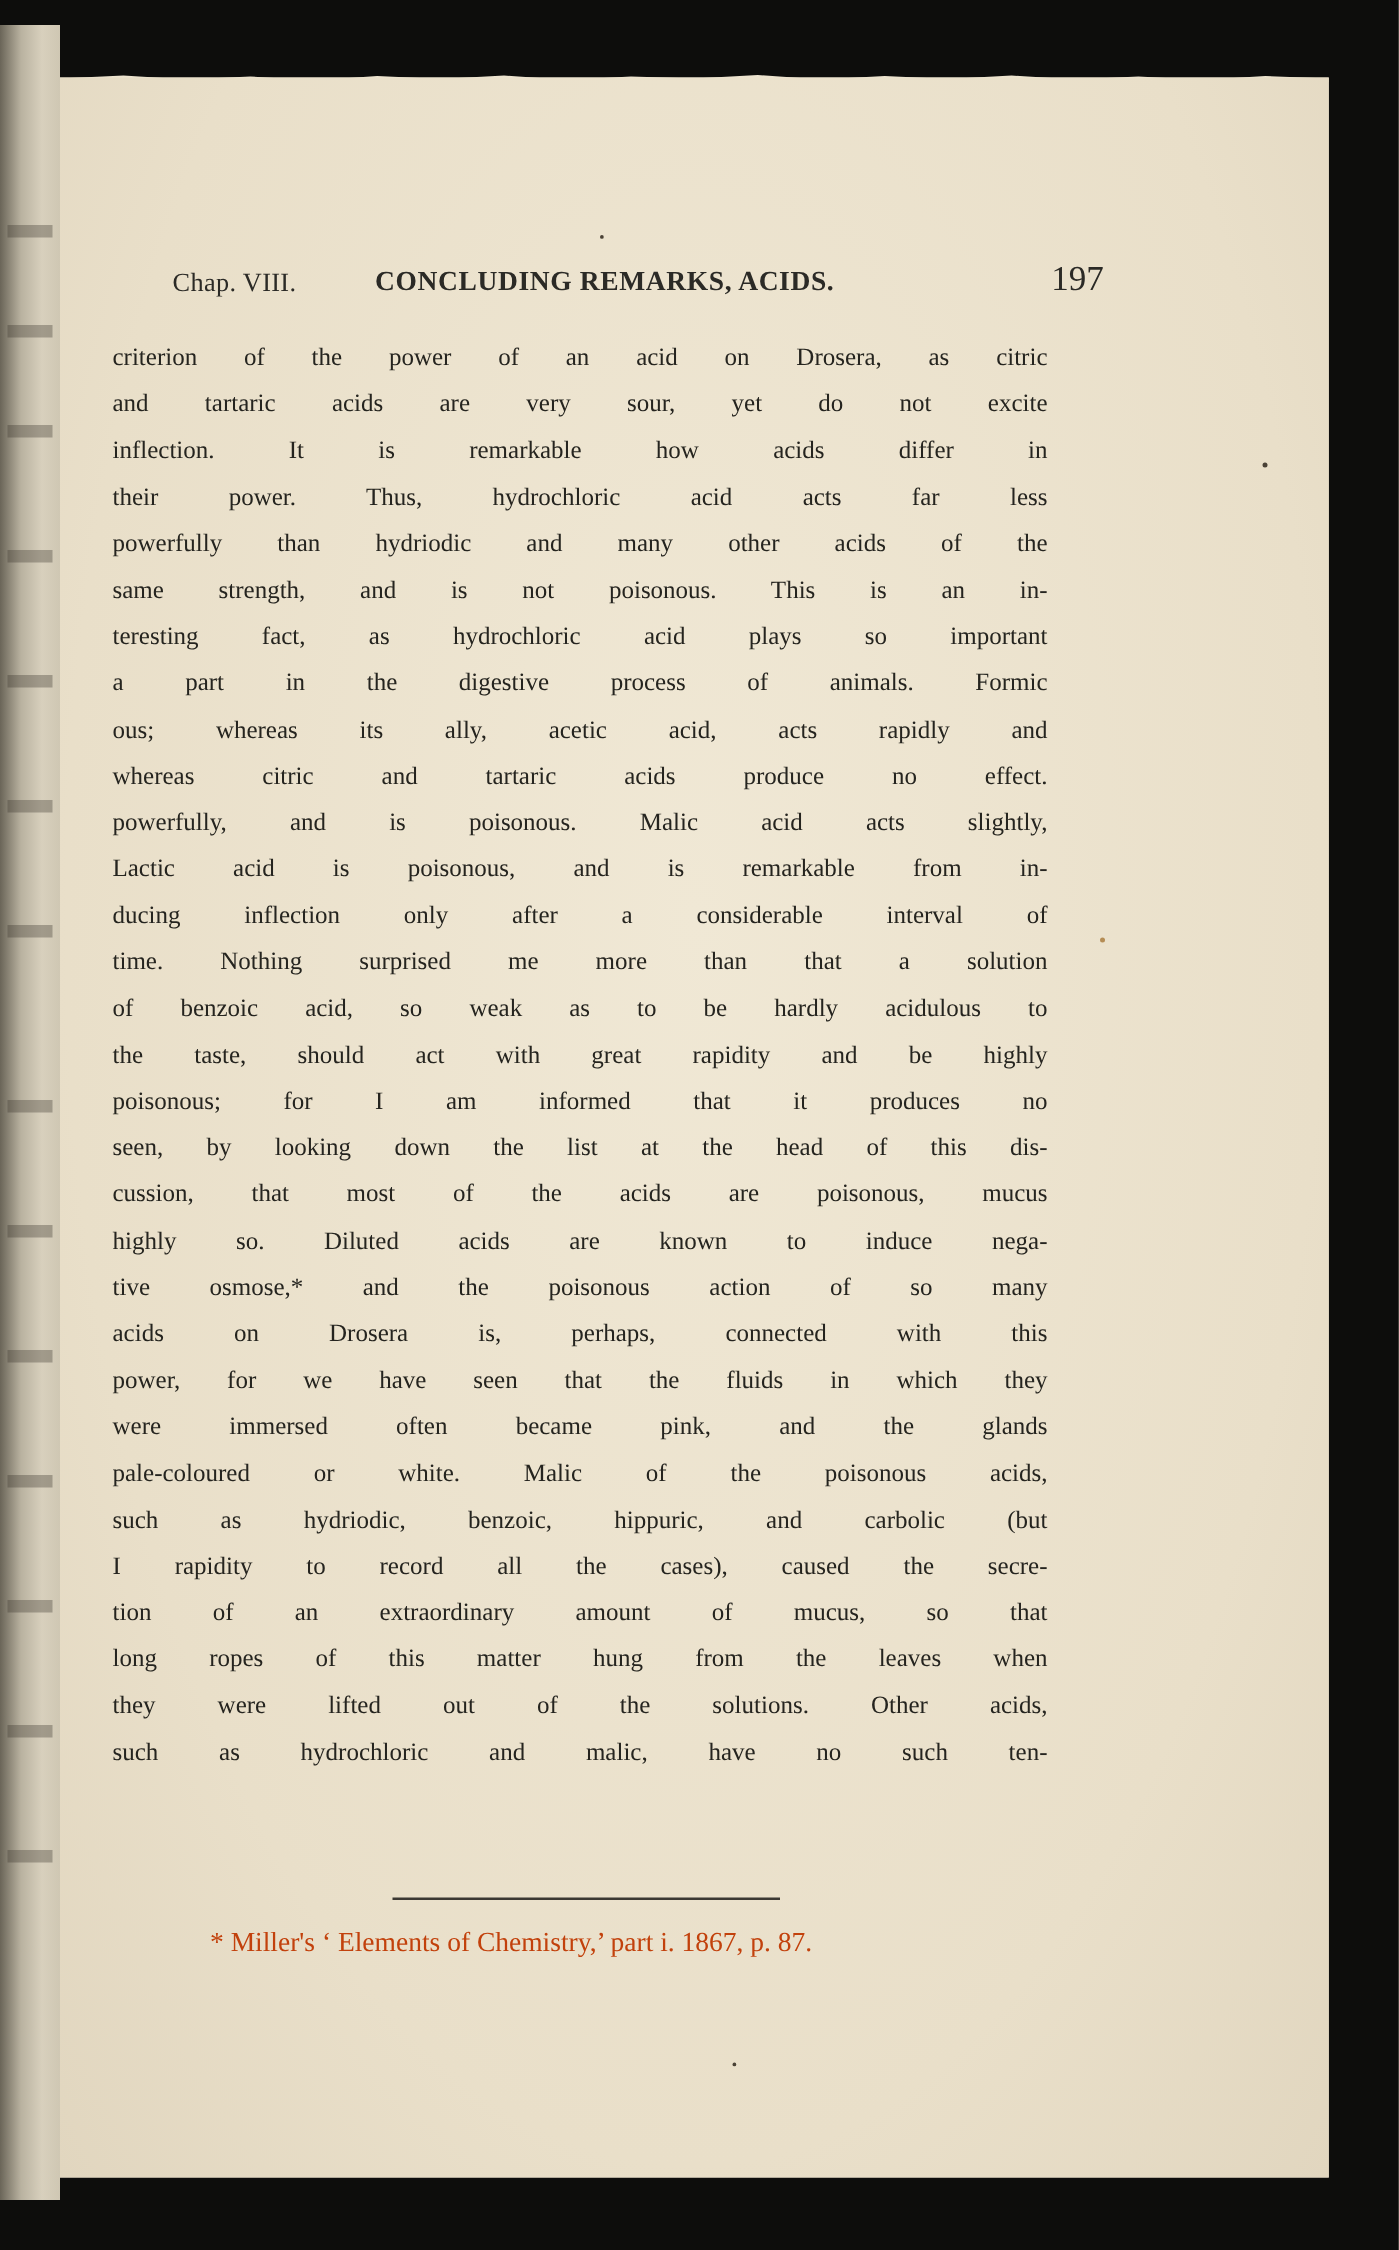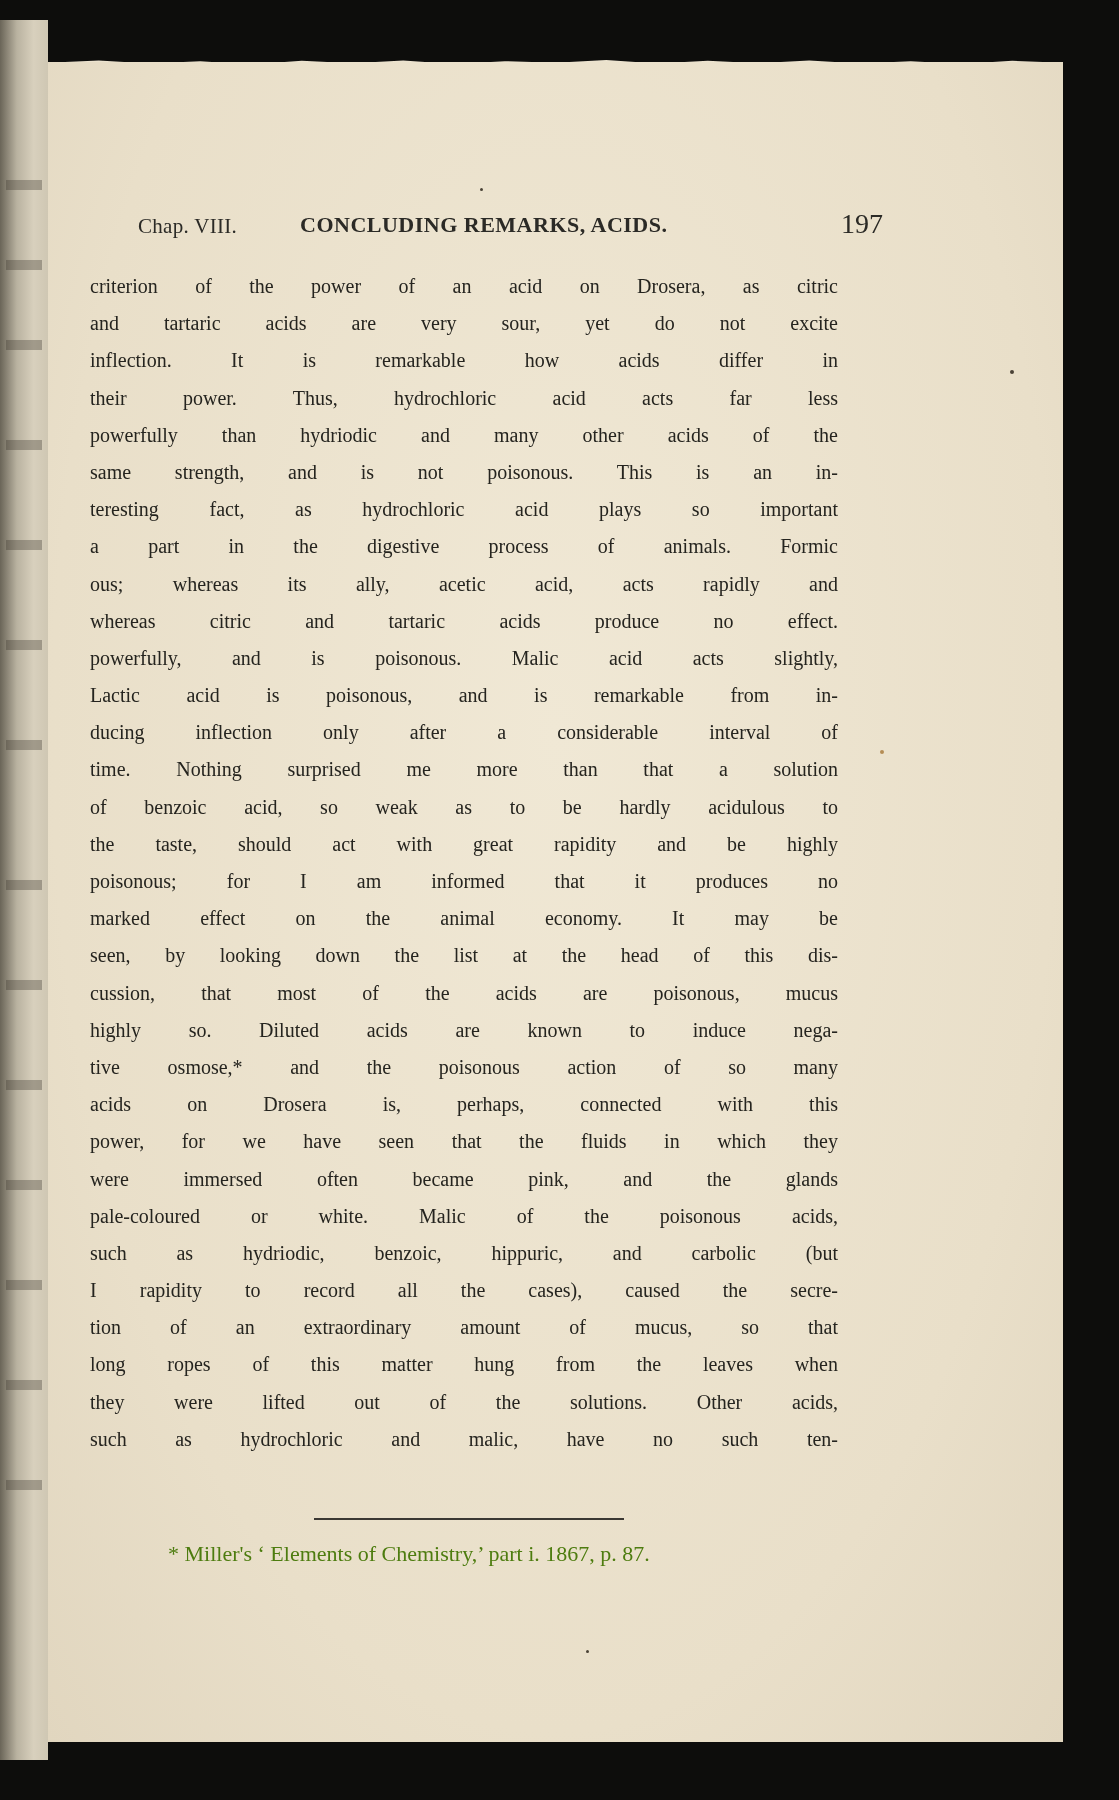--- a/index.html
+++ b/index.html
@@ -9,21 +9,21 @@
   .page{position:absolute;left:48px;top:62px;width:1015px;height:1680px;background:#ece3cf;
         background-image:radial-gradient(ellipse at 50% 40%,#f0e8d5 0%,#e9dfc9 70%,#e1d6bf 100%);}
   .page-edge-top{position:absolute;left:48px;top:58px;width:1015px;height:8px;background:#ece3cf;clip-path:polygon(0 60%,5% 30%,10% 70%,15% 40%,20% 80%,25% 35%,30% 65%,35% 30%,40% 75%,45% 40%,50% 60%,55% 25%,60% 70%,65% 35%,70% 65%,75% 30%,80% 70%,85% 40%,90% 75%,95% 35%,100% 60%,100% 100%,0 100%);}
   .header{position:absolute;top:210px;left:90px;width:745px;height:30px;color:#2b2a26;margin-left:48px;}
   .header .chap{position:absolute;left:0;top:4px;font-family:"Liberation Serif",serif;font-size:21px;letter-spacing:0.3px;}
   .header .title{position:absolute;left:162px;top:2px;font-family:"Liberation Serif",serif;font-size:22px;letter-spacing:0.5px;font-weight:bold;}
   .header .pageno{position:absolute;right:0;top:-2px;font-family:"Liberation Serif",serif;font-size:28px;}
   .body{position:absolute;left:90px;top:268px;width:748px;color:#25241f;font-family:"Liberation Serif",serif;font-size:20px;}
   .body .line{height:37.2px;line-height:37.2px;text-align:justify;text-align-last:justify;white-space:nowrap;}
   .rule{position:absolute;left:314px;top:1518px;width:310px;height:2px;background:#3b3833;}
-  .footnote{position:absolute;left:168px;top:1541px;font-family:"Liberation Serif",serif;font-size:22px;color:#4d7c0f;}
+  .footnote{position:absolute;left:168px;top:1541px;font-family:"Liberation Serif",serif;font-size:22px;color:#c2410c;}
   .speck{position:absolute;width:4px;height:4px;border-radius:50%;background:#4a4236;}
 </style>
 </head>
 <body>
 
 <div class="left-page">
   <div class="mark" style="top:160px"></div>
   <div class="mark" style="top:240px"></div>
   <div class="mark" style="top:320px"></div>
   <div class="mark" style="top:420px"></div>
@@ -59,21 +59,20 @@
     <div class="line">a part in the digestive process of animals. Formic</div>
     <div class="line">ous; whereas its ally, acetic acid, acts rapidly and</div>
     <div class="line">whereas citric and tartaric acids produce no effect.</div>
     <div class="line">powerfully, and is poisonous. Malic acid acts slightly,</div>
     <div class="line">Lactic acid is poisonous, and is remarkable from in-</div>
     <div class="line">ducing inflection only after a considerable interval of</div>
     <div class="line">time. Nothing surprised me more than that a solution</div>
     <div class="line">of benzoic acid, so weak as to be hardly acidulous to</div>
     <div class="line">the taste, should act with great rapidity and be highly</div>
     <div class="line">poisonous; for I am informed that it produces no</div>
-    <div class="line">marked effect on the animal economy. It may be</div>
     <div class="line">seen, by looking down the list at the head of this dis-</div>
     <div class="line">cussion, that most of the acids are poisonous, mucus</div>
     <div class="line">highly so. Diluted acids are known to induce nega-</div>
     <div class="line">tive osmose,* and the poisonous action of so many</div>
     <div class="line">acids on Drosera is, perhaps, connected with this</div>
     <div class="line">power, for we have seen that the fluids in which they</div>
     <div class="line">were immersed often became pink, and the glands</div>
     <div class="line">pale-coloured or white. Malic of the poisonous acids,</div>
     <div class="line">such as hydriodic, benzoic, hippuric, and carbolic (but</div>
     <div class="line">I rapidity to record all the cases), caused the secre-</div>

